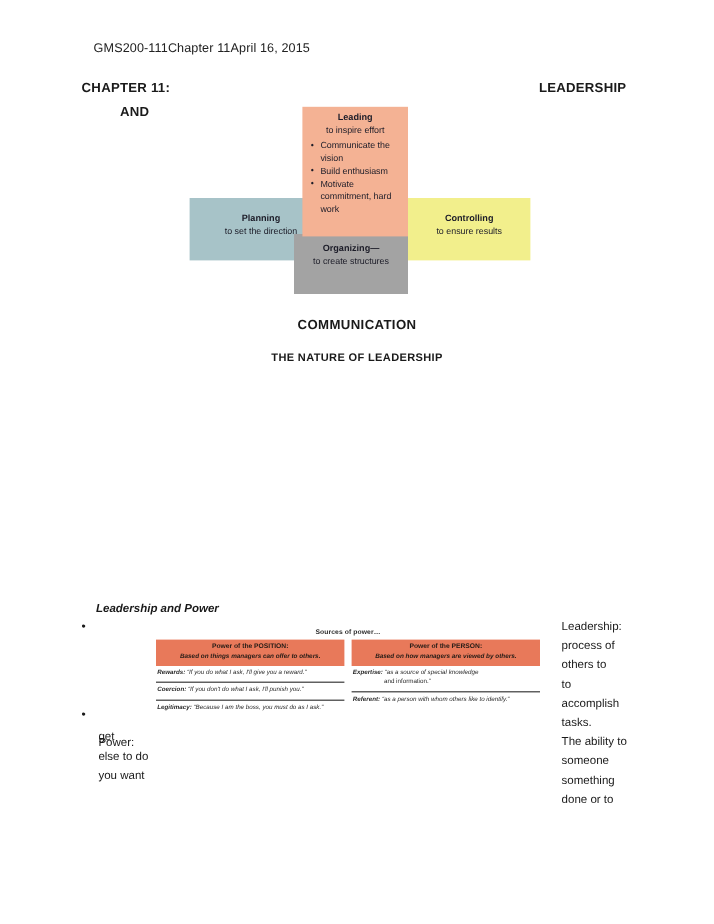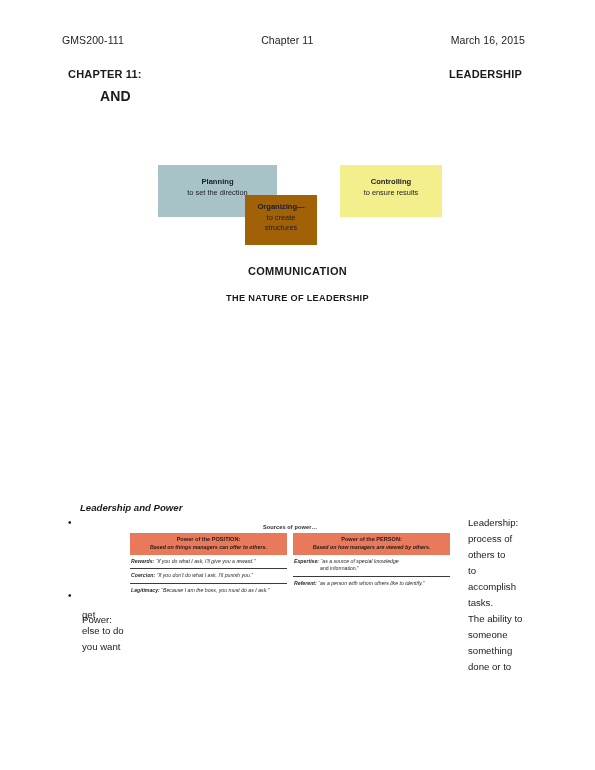--- a/index.html
+++ b/index.html
@@ -16,25 +16,24 @@
     position: relative;
     width: 595px;
     height: 770px;
     background: #ffffff;
     overflow: hidden;
   }
 
   
   .doc-header {
     position: absolute;
-    left: 62px;
+    left: 78px;
     top: 34px;
     width: 463px;
     display: flex;
-    justify-content: space-between;
     font-size: 10.5px;
     color: #222;
     letter-spacing: 0.1px;
   }
   .doc-header span { white-space: nowrap; }
 
   
   .title-row {
     position: absolute;
     left: 68px;
@@ -43,21 +42,21 @@
     display: flex;
     justify-content: space-between;
     font-size: 11px;
     font-weight: bold;
     letter-spacing: 0.2px;
   }
   .title-and {
     position: absolute;
     left: 100px;
     top: 88px;
-    font-size: 14px;
+    font-size: 11px;
     font-weight: bold;
     letter-spacing: 0.2px;
   }
 
   
   .diagram {
     position: absolute;
     left: 150px;
     top: 85px;
     width: 300px;
@@ -99,22 +98,22 @@
     text-align: center;
     padding-top: 12px;
   }
   .box-controlling {
     left: 190px; top: 80px; width: 102px; height: 52px;
     background: #f2ef8c;
     text-align: center;
     padding-top: 12px;
   }
   .box-organizing {
-    left: 95px; top: 110px; width: 72px; height: 50px;
-    background: #a16207;
+    left: 95px; top: 110px; width: 95px; height: 50px;
+    background: #a3a3a3;
     text-align: center;
     padding-top: 7px;
   }
   .box-leading {
     left: 102px; top: 4px; width: 88px; height: 108px;
     background: #f4b294;
     text-align: left;
   }
   .box-leading .dtitle,
   .box-leading .dsub { text-align: center; }
@@ -253,21 +252,21 @@
   }
 </style>
 </head>
 <body>
 
 <div class="page">
 
   <div class="doc-header">
     <span>GMS200-111</span>
     <span>Chapter 11</span>
-    <span>March 16, 2015</span>
+    <span>April 16, 2015</span>
   </div>
 
   <div class="title-row">
     <span>CHAPTER 11:</span>
     <span>LEADERSHIP</span>
   </div>
   <div class="title-and">AND</div>
 
   <div class="diagram">
 
@@ -279,20 +278,29 @@
     <div class="dbox box-planning">
       <span class="dtitle">Planning</span>
       <span class="dsub">to set the direction</span>
     </div>
 
     <div class="dbox box-organizing">
       <span class="dtitle">Organizing—</span>
       <span class="dsub">to create structures</span>
     </div>
 
+    <div class="dbox box-leading">
+      <span class="dtitle">Leading</span>
+      <span class="dsub">to inspire effort</span>
+      <ul>
+        <li>Communicate the vision</li>
+        <li>Build enthusiasm</li>
+        <li>Motivate commitment, hard work</li>
+      </ul>
+    </div>
 
   </div>
 
   <div class="heading-center" id="communication-heading">COMMUNICATION</div>
   <div class="heading-center" id="nature-heading">THE NATURE OF LEADERSHIP</div>
 
   <div class="section-title">Leadership and Power</div>
 
   <div class="bullet-mark" id="bullet-one">•</div>
   <div class="bullet-mark" id="bullet-two">•</div>

